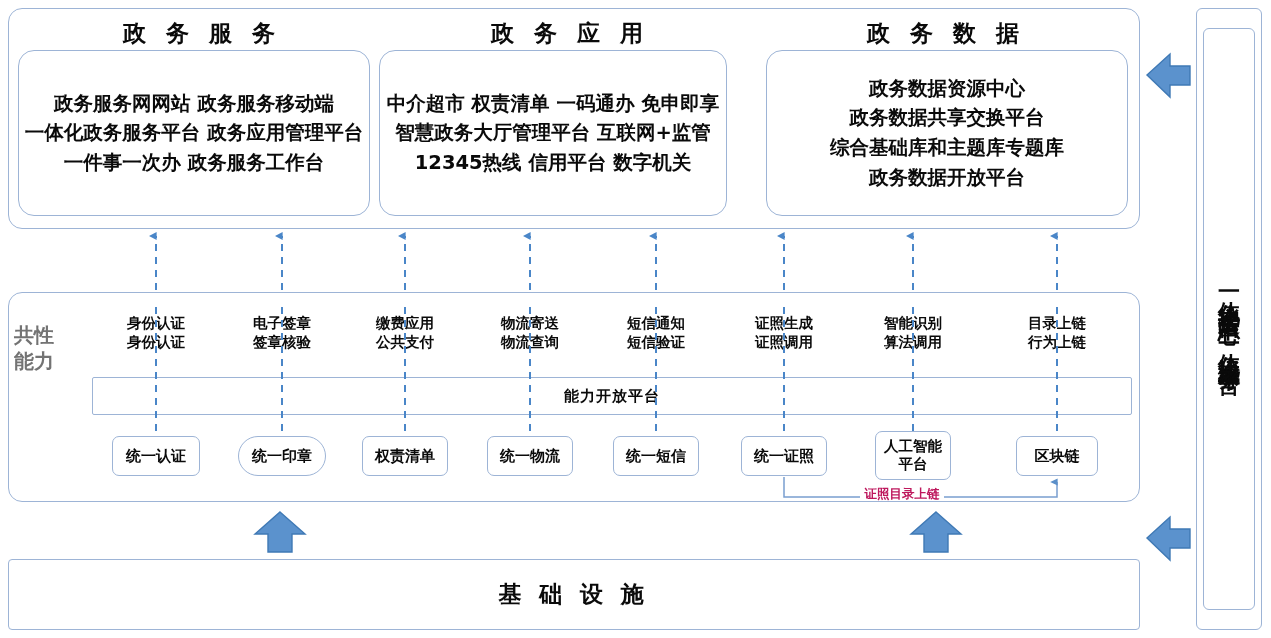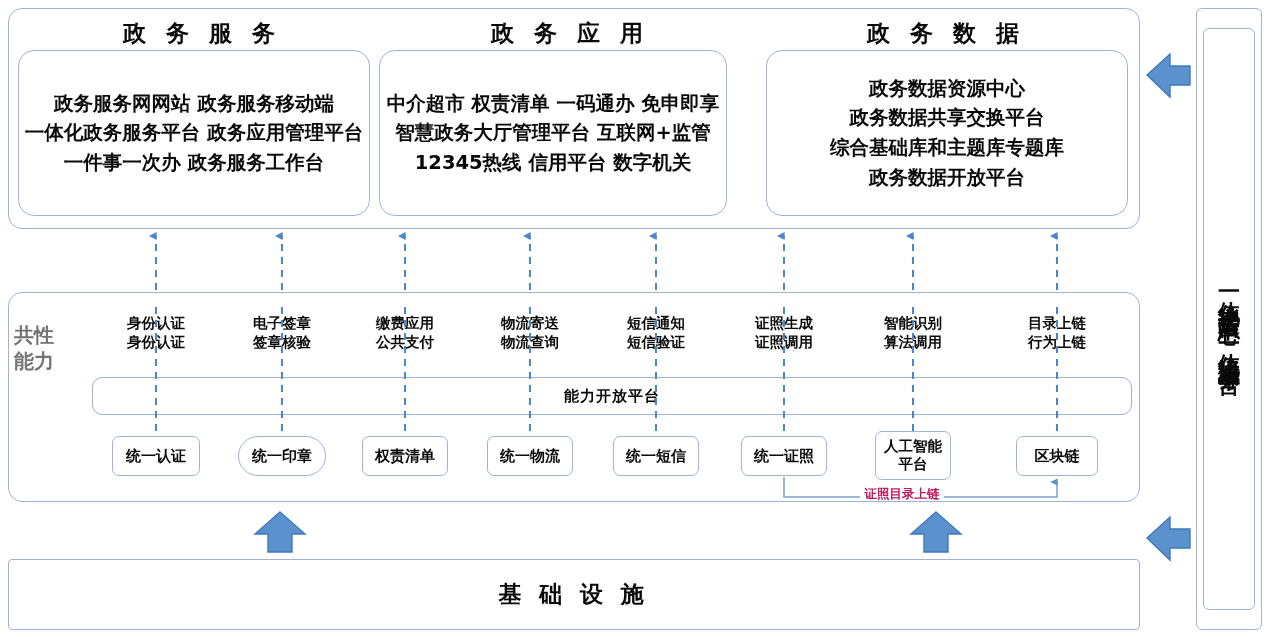--- a/index.html
+++ b/index.html
@@ -65,21 +65,21 @@
     top:314px;
     text-align:right;
     font-weight:bold;font-size:14.5px;color:#0a0a0a;
     line-height:1.34;
     white-space:nowrap;
     transform:translateX(-50%);
   }
 
   #open-bar{
     position:absolute;left:92px;top:377px;width:1040px;height:38px;
-    border:1.4px solid #9db4d6;border-radius:10px;background:#fff;
+    border:1.4px solid #9db4d6;border-radius:2px;background:#fff;
     box-sizing:border-box;
     display:flex;align-items:center;justify-content:center;
   }
   #open-bar span{font-weight:bold;font-size:15px;color:#0a0a0a;letter-spacing:1px;}
 
   .cap-box{
     position:absolute;
     top:436px;height:40px;
     border:1.4px solid #9db4d6;border-radius:7px;background:#fff;
     box-sizing:border-box;

